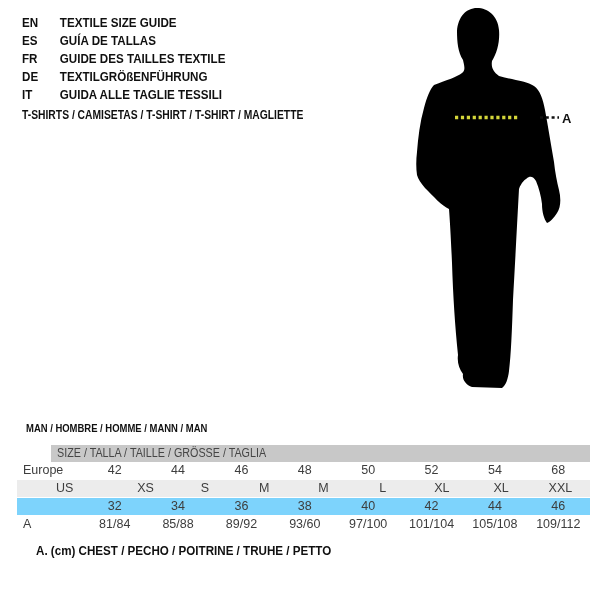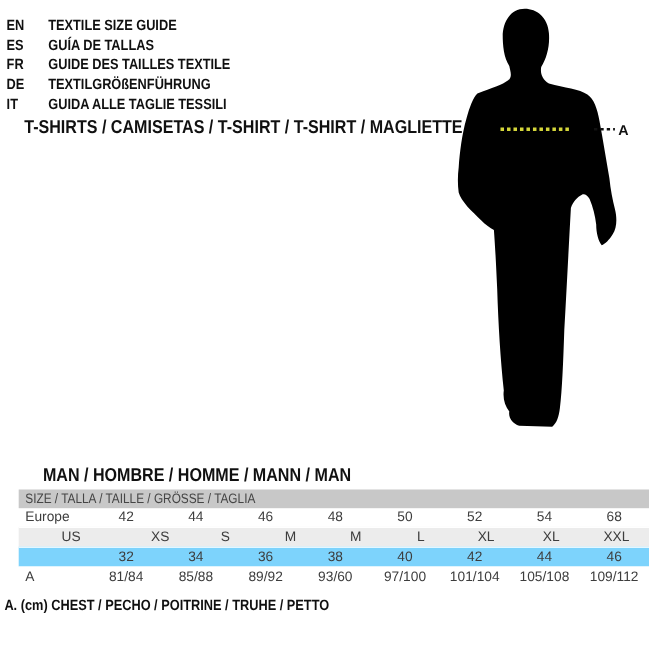--- a/index.html
+++ b/index.html
@@ -6,42 +6,42 @@
   body{
     width:600px;height:600px;position:relative;overflow:hidden;
     background:#ffffff;color:#101010;
     font-family:"Liberation Sans", sans-serif;
   }
   .cond{ 
     display:inline-block;transform:scaleX(.86);transform-origin:0 50%;
     white-space:nowrap;
   }
   
-  #lang-list{position:absolute;left:6px;top:13px;}
+  #lang-list{position:absolute;left:22px;top:13px;}
   .lang-row{
     display:flex;height:18px;align-items:center;
     font-weight:700;font-size:13.5px;
     transform:scaleX(.86);transform-origin:0 50%;white-space:nowrap;
   }
   .lang-code{width:44px;flex:0 0 44px;}
   
-  #cat-block{position:absolute;left:22px;top:107px;font-weight:700;font-size:17px;line-height:17px;text-decoration:underline;}
+  #cat-block{position:absolute;left:22px;top:107px;font-weight:700;font-size:12px;line-height:17px;text-decoration:underline;}
   
   #man-figure{position:absolute;left:400px;top:0;}
   
-  #man-heading{position:absolute;left:39px;top:422px;font-weight:700;font-size:17px;}
+  #man-heading{position:absolute;left:26px;top:422px;font-weight:700;font-size:11px;}
   
   #size-table{position:absolute;left:17px;top:445px;width:573px;font-size:12.5px;color:#3d3d3d;}
-  .t-header{height:17px;line-height:17px;padding-left:6px;color:#454545;}
+  .t-header{height:17px;line-height:17px;padding-left:6px;color:#454545;margin-left:34px;}
   .t-row{display:flex;height:17px;line-height:17px;}
   .t-row + .t-row{border-top:1px solid #ffffff;box-sizing:content-box;}
   .t-label{width:66px;flex:0 0 66px;padding-left:6px;box-sizing:border-box;}
   .t-cell{flex:1;text-align:center;}
   
-  #footnote{position:absolute;left:4px;top:543px;font-weight:700;font-size:13.5px;}
+  #footnote{position:absolute;left:36px;top:543px;font-weight:700;font-size:13.5px;}
 </style>
 </head>
 <body>
 
 <div id="lang-list">
     <div class="lang-row">
       <div class="lang-code" style="display: inline-block;">EN</div>
       <div class="lang-label" style="display: inline-block;">TEXTILE SIZE GUIDE</div>
     </div>
     <div class="lang-row">

